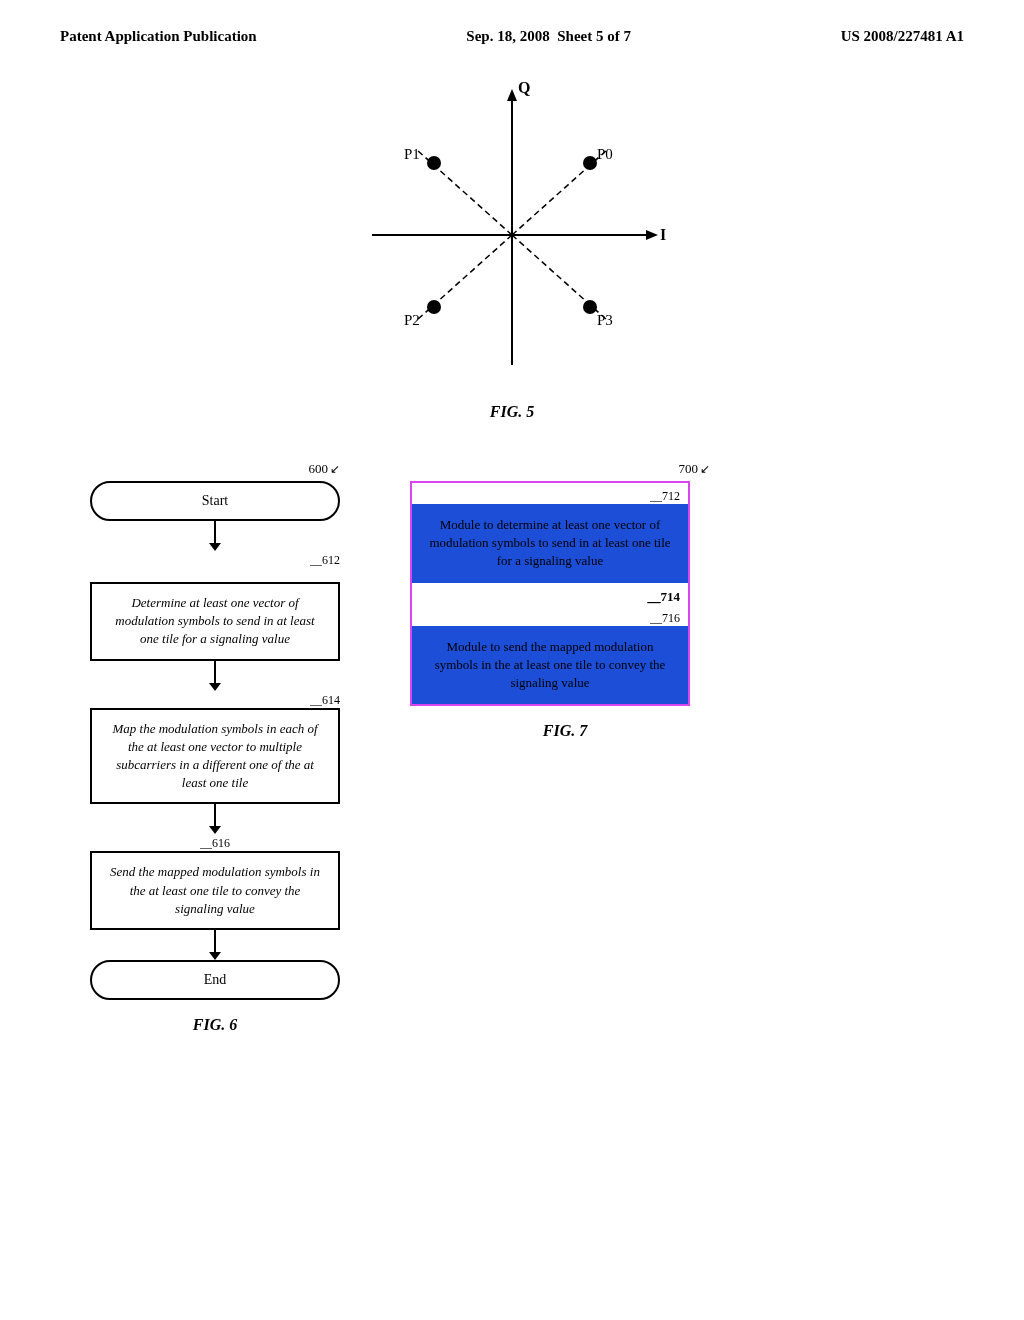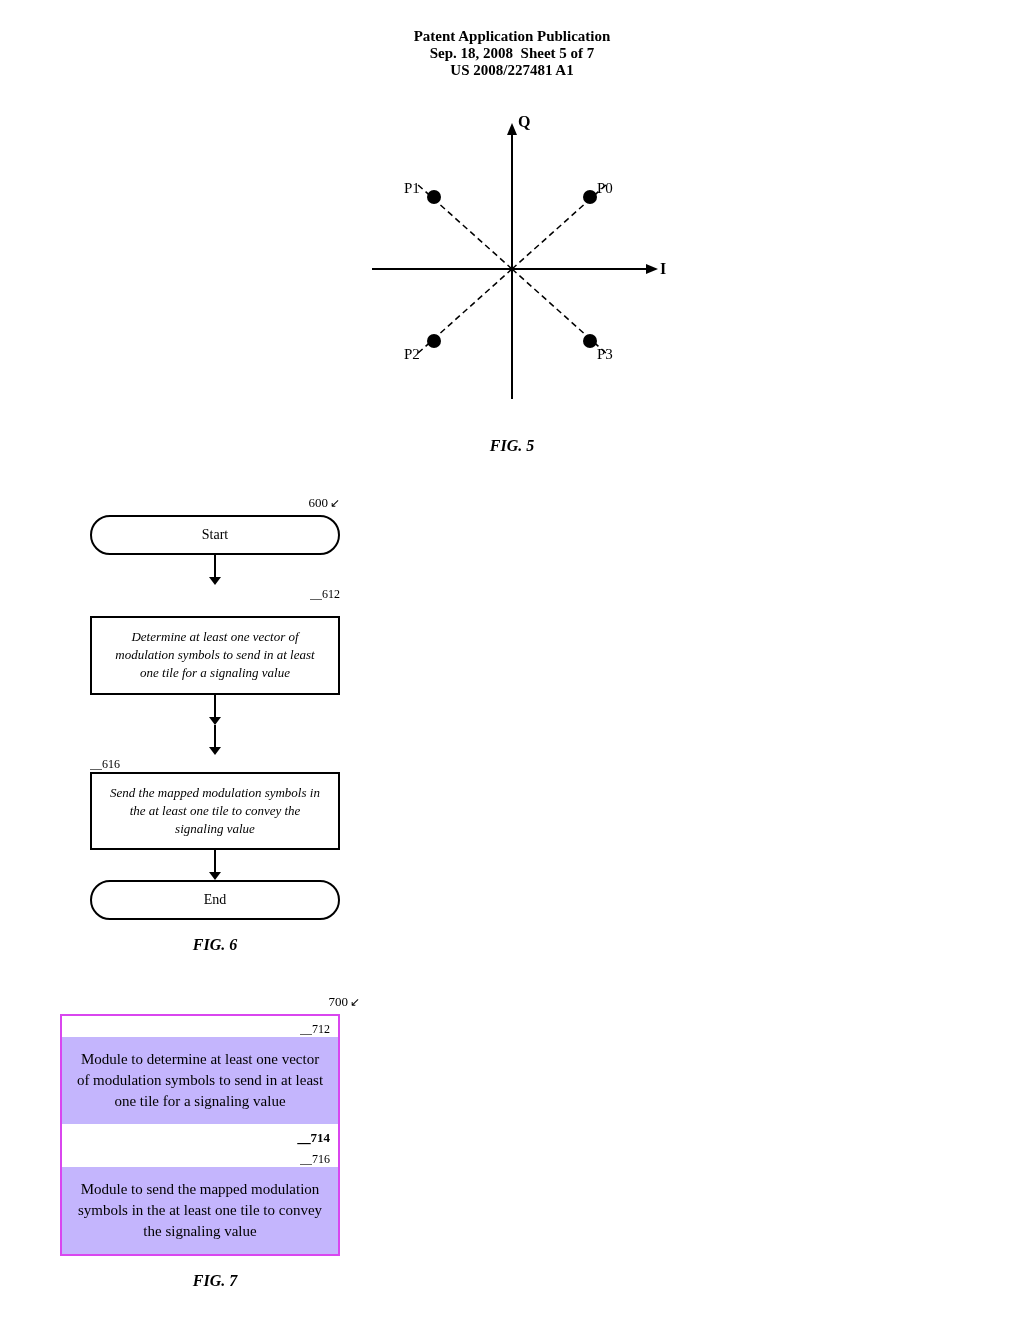--- a/index.html
+++ b/index.html
@@ -13,21 +13,20 @@
     }
 
     
     .header {
       display: flex;
       justify-content: space-between;
       align-items: center;
       padding: 28px 60px 10px 60px;
       font-size: 15px;
       font-weight: bold;
-      flex-direction: column;
     }
 
     
     .fig5-container {
       display: flex;
       flex-direction: column;
       align-items: center;
       margin-top: 20px;
     }
 
@@ -40,21 +39,21 @@
     .fig5-caption {
       font-size: 16px;
       font-weight: bold;
       font-style: italic;
       margin-top: 8px;
     }
 
     
     .figs-row {
       display: flex;
-      flex-direction: column;
+      flex-direction: row;
       justify-content: flex-start;
       align-items: flex-start;
       padding: 30px 43px 0 60px;
       gap: 40px;
       margin-top: 10px;
     }
 
     
     .fig6-container {
       display: flex;
@@ -137,23 +136,23 @@
       flex-direction: column;
       align-items: flex-start;
       width: 280px;
       border: 2px solid #d946ef;
     }
 
     .module-box {
       border-bottom: 2px solid #000;
       padding: 12px 14px;
       text-align: center;
-      font-size: 15px;
+      font-size: 13px;
       width: 100%;
-      background: #c4b5fd;
+      background: #1d4ed8;
       line-height: 1.4;
     }
 
     .module-box:last-child {
       border-bottom: none;
     }
 
     .fig7-caption {
       font-size: 16px;
       font-weight: bold;
@@ -236,24 +235,30 @@
 
       <div style="width:250px; display:flex; flex-direction:column; align-items:flex-end;gap:14px;">
         <span style="font-size:12px;">⸏612</span>
         <div class="rect-box">
           <span>Determine at least one vector of modulation symbols to send in at least one tile for a signaling value</span>
         </div>
       </div>
 
       <div class="arrow-down"></div>
 
+      <div style="width:250px; display:flex; flex-direction:column; align-items:flex-end;">
+        <span style="font-size:12px;">⸏614</span>
+        <div class="rect-box">
+          <span>Map the modulation symbols in each of the at least one vector to multiple subcarriers in a different one of the at least one tile</span>
+        </div>
+      </div>
 
       <div class="arrow-down"></div>
 
-      <div style="width:250px; display:flex; flex-direction:column; align-items:flex-start;">
+      <div style="width:250px; display:flex; flex-direction:column; align-items:center;">
         <span style="font-size:12px;">⸏616</span>
         <div class="rect-box">
           <span>Send the mapped modulation symbols in the at least one tile to convey the signaling value</span>
         </div>
       </div>
 
       <div class="arrow-down"></div>
 
       <div class="rounded-box">
         <span>End</span>

